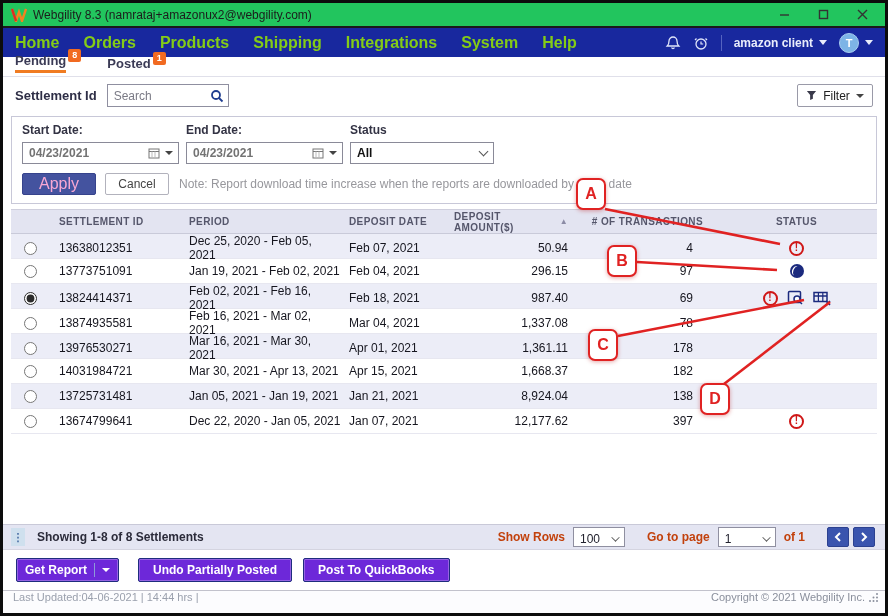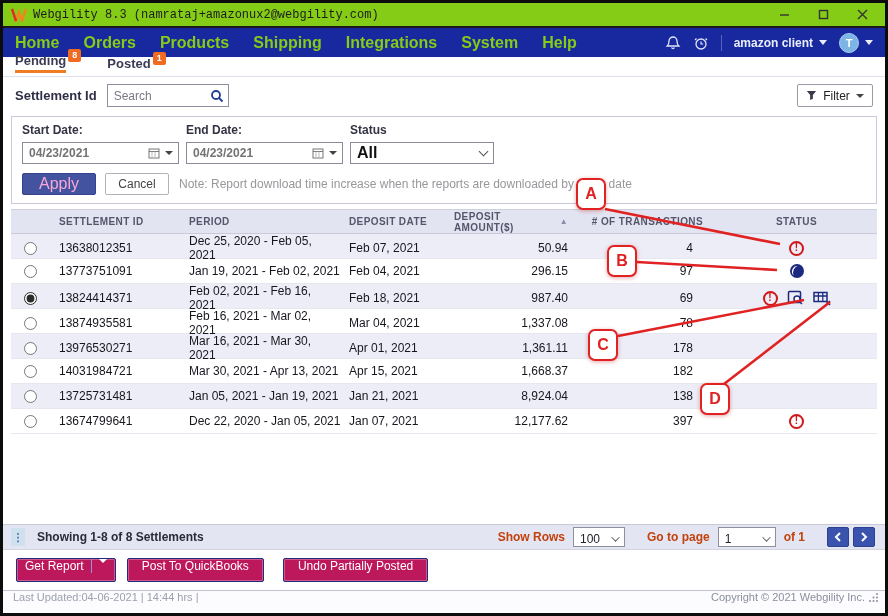--- a/index.html
+++ b/index.html
@@ -3,22 +3,22 @@
 <meta charset="utf-8">
 <style>
   * { margin:0; padding:0; box-sizing:border-box; }
   html,body { background:#fff; }
   body { font-family:"Liberation Sans", sans-serif; width:888px; height:616px; position:relative; }
 
   .window { width:888px; height:616px; border:3px solid #0c0c0c; background:#fff;
             display:flex; flex-direction:column; position:relative; overflow:hidden; }
 
   
-  .titlebar { height:25px; background:#84cc16; border-bottom:2px solid #1a1a1a;
-              display:flex; align-items:center; padding:0 8px; flex:none;font-family:Liberation Mono, monospace; }
+  .titlebar { height:25px; background:#22c55e; border-bottom:2px solid #1a1a1a;
+              display:flex; align-items:center; padding:0 8px; flex:none; }
   .logo { width:16px; height:14px; margin-right:6px; }
   .title-text { font-size:12px; color:#1c1c1c; }
   .win-controls { margin-left:auto; display:flex; align-items:center; gap:26px; padding-right:8px; }
   .wc { width:13px; height:13px; display:flex; align-items:center; justify-content:center; cursor:pointer; }
 
   
   .menubar { height:29px; background:#18289e; display:flex; align-items:center;
              padding:0 12px; flex:none; color:#e9edfb; }
   .menu-item { font-size:16px; font-weight:600; color:#84cc16; margin-right:24px; cursor:pointer; }
   .menu-right { margin-left:auto; display:flex; align-items:center; gap:12px; }
@@ -54,21 +54,21 @@
 
   
   .filter-panel { margin:2px 8px; border:1px solid #c8c8d8; padding:6px 0 8px 10px; flex:none; }
   .fp-fields { display:flex; gap:7px; }
   .fgroup { display:flex; flex-direction:column; }
   .flabel { font-size:12px; font-weight:600; color:#333344; margin-bottom:5px; }
   .date-input { width:157px; height:22px; border:1px solid #8a8a98; display:flex; align-items:center;
                 padding:0 5px 0 6px; font-size:12px; font-weight:600; color:#737373; background:#fff; cursor:pointer;}
   .date-input .val { flex:1; }
   .status-select { width:144px; height:22px; border:1px solid #8a8a98; display:flex; align-items:center;
-                   padding:0 6px; font-size:16px; font-weight:600; color:#111; background:#fff; cursor:pointer;}
+                   padding:0 6px; font-size:12px; font-weight:600; color:#111; background:#fff; cursor:pointer;}
   .status-select .val { flex:1; }
   .chev { width:7px; height:7px; border-right:1.6px solid #555; border-bottom:1.6px solid #555;
           transform:rotate(45deg); margin-top:-3px; }
   .fp-actions { display:flex; align-items:center; margin-top:9px; }
   .btn-apply { width:74px; height:22px; background:#44539f; border:1px solid #36438c; border-radius:2px;
                color:#f9a8d4; font-size:16px; display:flex; align-items:center; justify-content:center; cursor:pointer; }
   .btn-cancel { width:64px; height:22px; background:#fff; border:1px solid #b2b2bc; border-radius:2px;
                 color:#444; font-size:12px; display:flex; align-items:center; justify-content:center;
                 margin-left:9px; cursor:pointer; }
   .fp-note { font-size:12px; color:#97979c; margin-left:10px; white-space:nowrap; overflow:hidden; }
@@ -110,22 +110,22 @@
              justify-content:space-between; padding:4px 5px 0 6px; font-size:12px; cursor:pointer; }
   .fselect .chev { transform:rotate(45deg) scale(.85); }
   .w-rows { width:52px; }
   .w-page { width:58px; }
   .navbtn { width:22px; height:20px; background:#3a54ae; border:1px solid #2c4190; border-radius:2px;
             display:flex; align-items:center; justify-content:center; cursor:pointer; }
   .navbtn + .navbtn { margin-left:4px; }
 
   
   .actions { height:40px; display:flex; align-items:center; padding:0 13px; gap:11px; flex:none; }
-  .abtn { height:24px; background:#be185d; border:1px solid #1f2c7e; box-shadow:inset 0 0 0 1px rgba(255,255,255,.28);
-          border-radius:2px; color:#fff; font-size:12px; font-weight:normal; display:flex; align-items:flex-start;
+  .abtn { height:24px; background:#6d28d9; border:1px solid #1f2c7e; box-shadow:inset 0 0 0 1px rgba(255,255,255,.28);
+          border-radius:2px; color:#fff; font-size:12px; font-weight:bold; display:flex; align-items:center;
           justify-content:center; padding:0 14px; cursor:pointer; }
   .abtn.split { padding:0 8px; gap:7px; }
   .split-sep { width:1px; height:14px; background:#8d99d8; }
   .caret-down-wsm { width:0; height:0; border-left:4px solid transparent; border-right:4px solid transparent; border-top:4px solid #fff; }
   .abtn.undo { margin-left:8px; }
 
   
   .statusbar { height:23px; background:#fcfcfe; border-top:1px solid #c2c2cc; display:flex; align-items:flex-start;
                padding:0 6px 0 10px; flex:none; font-size:11px; color:#9aa0ad; }
   .sb-right { margin-left:auto; display:flex; align-items:center; gap:4px; color:#8a8f9c; }
@@ -441,22 +441,22 @@
         </div>
       </div>
     </div>
 
     <div class="actions">
       <div class="abtn split">
         <span>Get Report</span>
         <span class="split-sep"></span>
         <span class="caret-down-wsm"></span>
       </div>
+      <div class="abtn undo">Undo Partially Posted</div>
       <div class="abtn">Post To QuickBooks</div>
-      <div class="abtn undo">Undo Partially Posted</div>
     </div>
 
   </div>
 
   <div class="statusbar">
     <span>Last Updated:04-06-2021 | 14:44 hrs |</span>
     <div class="sb-right">
       <span>Copyright © 2021 Webgility Inc.</span>
       <svg width="10" height="10" viewBox="0 0 10 10">
         <circle cx="8" cy="2" r="1" fill="#8a8f9c"></circle>

